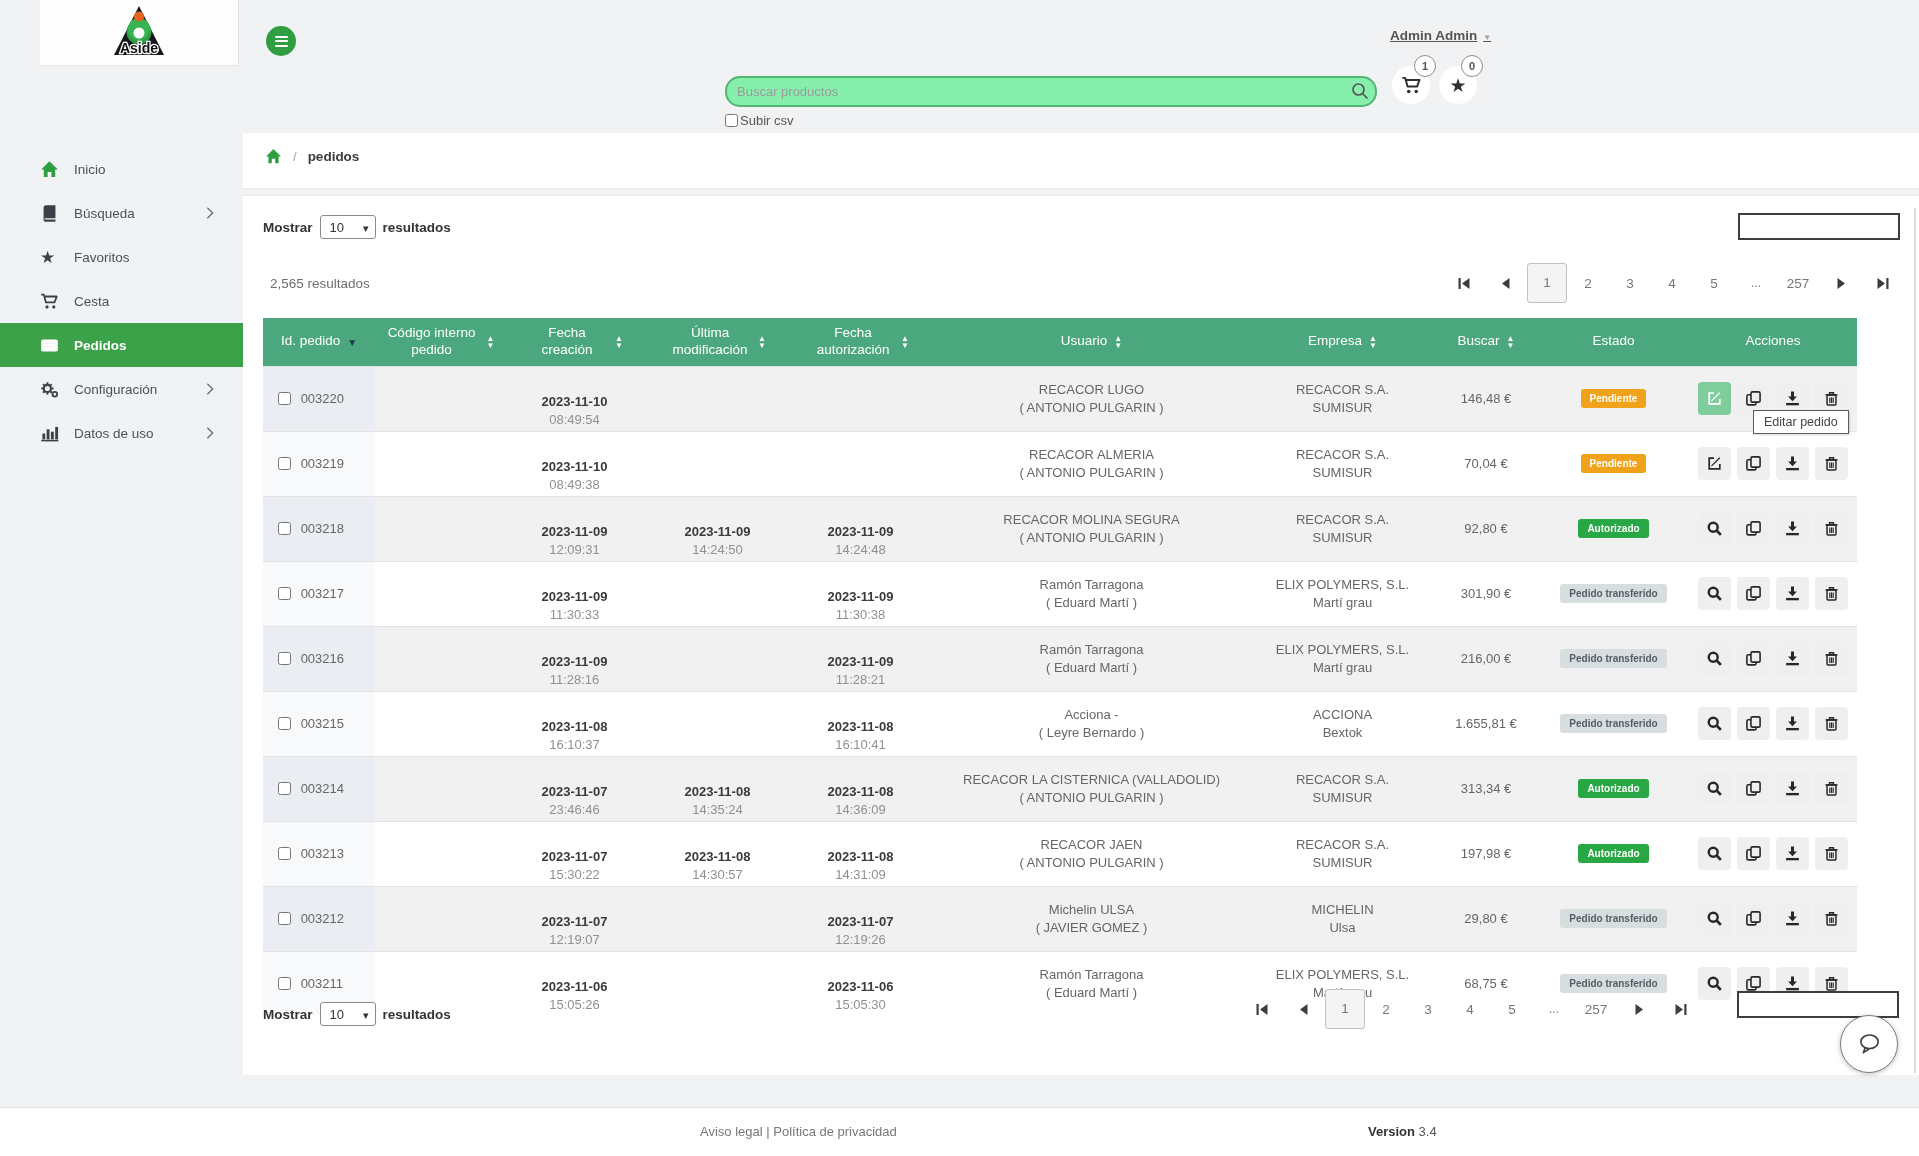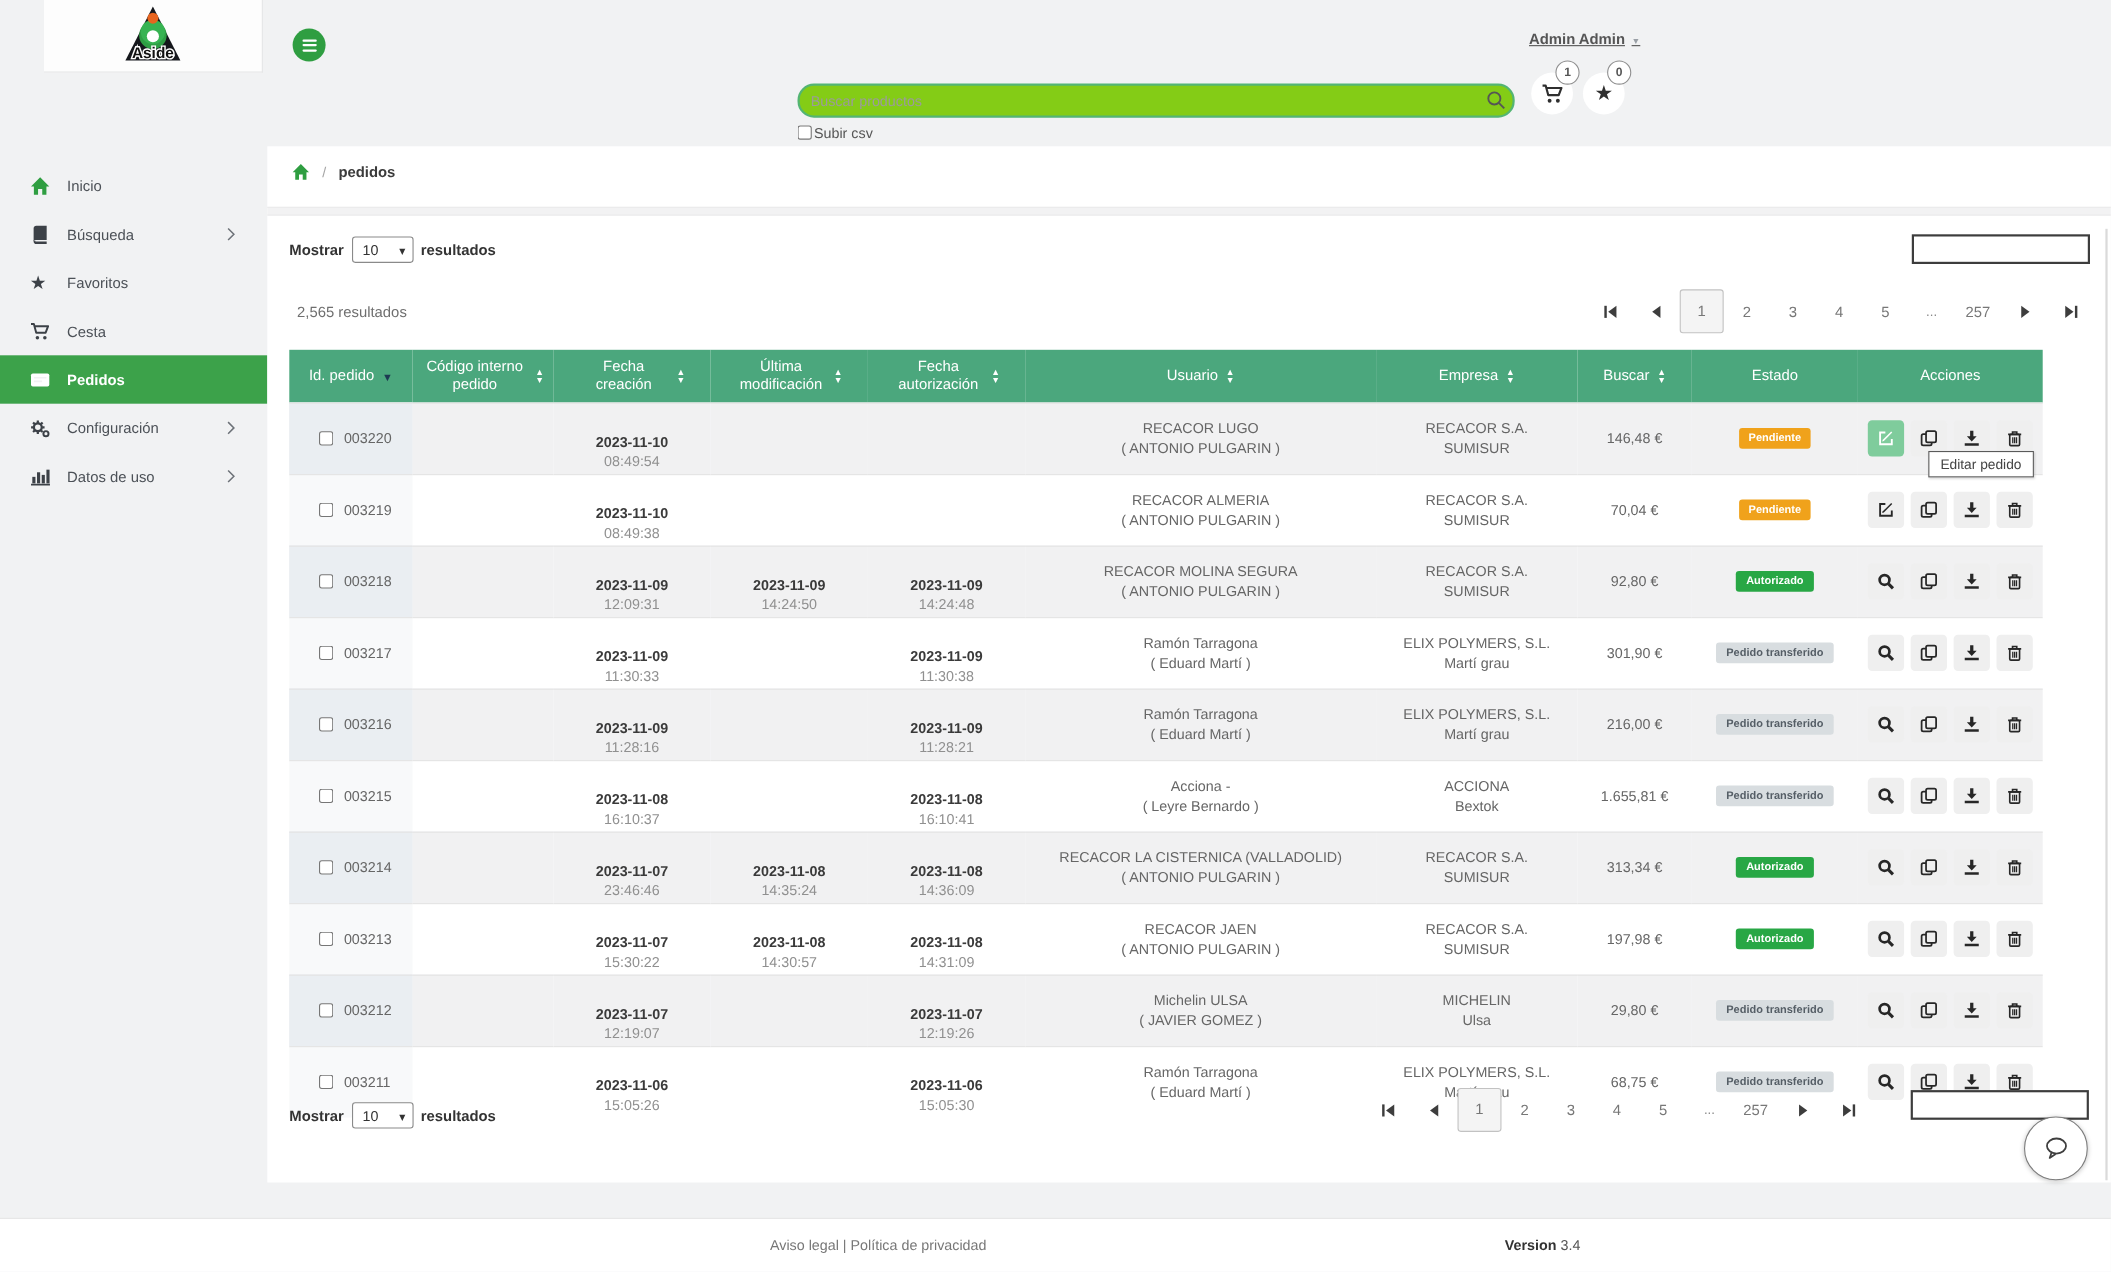--- a/index.html
+++ b/index.html
@@ -18,39 +18,39 @@
               display:flex; align-items:center; justify-content:center; }
   .hamburger { position:absolute; left:226px; top:26px; width:30px; height:30px; border-radius:50%;
                background:var(--primary_green); border:none; cursor:pointer;
                display:flex; flex-direction:column; align-items:center; justify-content:center; gap:2.5px; }
   .hamburger i { display:block; width:13px; height:2px; background:#fff; border-radius:1px; }
   .user-menu { position:absolute; left:1350px; top:28px; font-size:13.5px; font-weight:bold; color:#555;
                display:flex; align-items:center; gap:6px; cursor:pointer;text-decoration:underline; }
   .user-menu .caret::before { content:"▼"; font-size:8px; color:#9aa0a6; }
   .search-wrap { position:absolute; left:685px; top:76px; width:652px; height:31px; }
   .search-input { width:100%; height:100%; border:2px solid var(--search_border); border-radius:15px;
-                  background:#84cc16; padding:0 34px 0 10px; font-size:13px; color:#444;
+                  background:#86efac; padding:0 34px 0 10px; font-size:13px; color:#444;
                   font-family:"Liberation Sans", sans-serif; outline:none; }
   .search-input::placeholder { color:#9b9b9b; }
   .search-glass { position:absolute; right:7px; top:5px; width:20px; height:20px; color:#555; cursor:pointer; }
   .csv-row { position:absolute; left:685px; top:113px; display:flex; align-items:center; font-size:13px; color:#555; }
   .csv-row input { width:13px; height:13px; margin-right:2px; }
   .round-icon-btn { position:absolute; width:38px; height:38px; border-radius:50%; background:#fff;
                     display:flex; align-items:center; justify-content:center; cursor:pointer; color:#2f2f2f; }
   .cart-btn { left:1352px; top:66px; }
   .fav-btn  { left:1399px; top:66px; }
   .fav-btn .star::before { content:"★"; font-size:19px; color:#2f2f2f; }
   .count-badge { position:absolute; width:22px; height:22px; border-radius:50%; background:#fff;
                  border:1px solid #8f8f8f; font-size:11px; font-weight:bold; color:#555;
                  display:flex; align-items:center; justify-content:center; z-index:3; }
   .cart-badge { left:1374px; top:55px; }
   .fav-badge  { left:1421px; top:55px; }
   
   .sidebar { position:absolute; left:0; top:133px; width:243px; height:942px; background:#f1f2f3; padding-top:14px; }
-  .sb-item { height:44px; display:flex; align-items:center; padding-left:27px; position:relative;
+  .sb-item { height:44px; display:flex; align-items:center; padding-left:40px; position:relative;
              font-size:13.5px; color:#4c5157; cursor:pointer; }
   .sb-item .ic { width:19px; height:19px; margin-right:15px; color:#3c4147; display:none; }
   .sb-item.icon-home .ic-home,.sb-item.icon-book .ic-book,.sb-item.icon-star .ic-star,
   .sb-item.icon-cart .ic-cart,.sb-item.icon-orders .ic-orders,.sb-item.icon-gears .ic-gears,
   .sb-item.icon-chart .ic-chart { display:block; }
   .sb-item.icon-home .ic-home { color:var(--primary_green); }
   .sb-item .chevron { position:absolute; right:28px; width:10px; height:14px; color:#6d7278; display:none; }
   .sb-item.chev-yes .chevron { display:block; }
   .sb-item.sb-active { background:var(--sidebar_active_green); color:#fff; font-weight:bold; }
   .sb-item.sb-active .ic { color:#fff !important; }
@@ -95,21 +95,21 @@
   .th-label { line-height:1.25; }
   .th-narrow .th-label { max-width:82px; }
   .th-cod .th-label { max-width:96px; }
   .sort-both { display:flex; flex-direction:column; font-size:8px; line-height:7px; color:#fff; }
   .sort-both::before { content:"▲"; } .sort-both::after { content:"▼"; }
   .sort-desc::before { content:"▼"; font-size:10px; color:#1d3a52; }
   .orders-table tbody tr { height:61px; border-top:1px solid #e3e3e3; }
   .orders-table tbody tr:nth-child(odd) { background:#f1f1f2; }
   .orders-table tbody tr:nth-child(even) { background:#ffffff; }
   .orders-table td { text-align:center; vertical-align:middle; font-size:13px; color:#666; padding:4px 3px; }
-  td.c-id { text-align:left; padding-left:27px; }
+  td.c-id { text-align:left; padding-left:15px; }
   .orders-table tbody tr:nth-child(odd) td.c-id { background:#eaeef2; }
   .orders-table tbody tr:nth-child(even) td.c-id { background:#f8f9fa; }
   td.c-id input { width:13px; height:13px; vertical-align:-2px; margin-right:6px; }
   .dl1 { font-weight:bold; color:#3a3a3a;margin-top:23px; }
   .dl2 { color:#909090; margin-top:3px; }
   .u1,.e1 { color:#666; } .u2,.e2 { color:#666; margin-top:3px; }
   .badge { display:inline-block; padding:4px 9px; border-radius:3px; font-size:10px; font-weight:bold; color:#fff; }
   .badge.st-pendiente { background:var(--badge_pending); }
   .badge.st-autorizado { background:var(--badge_authorized); }
   .badge.st-transferido { background:var(--badge_transferred); color:#555e66; }

